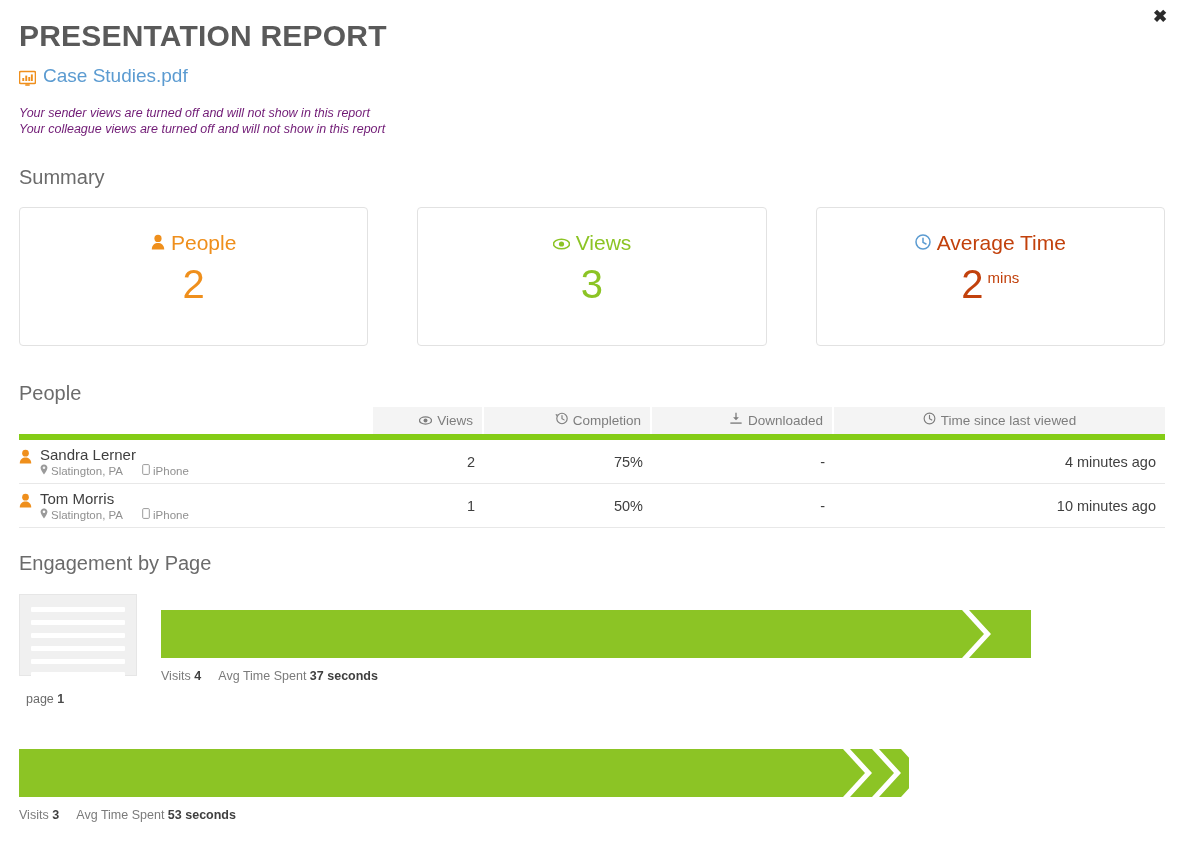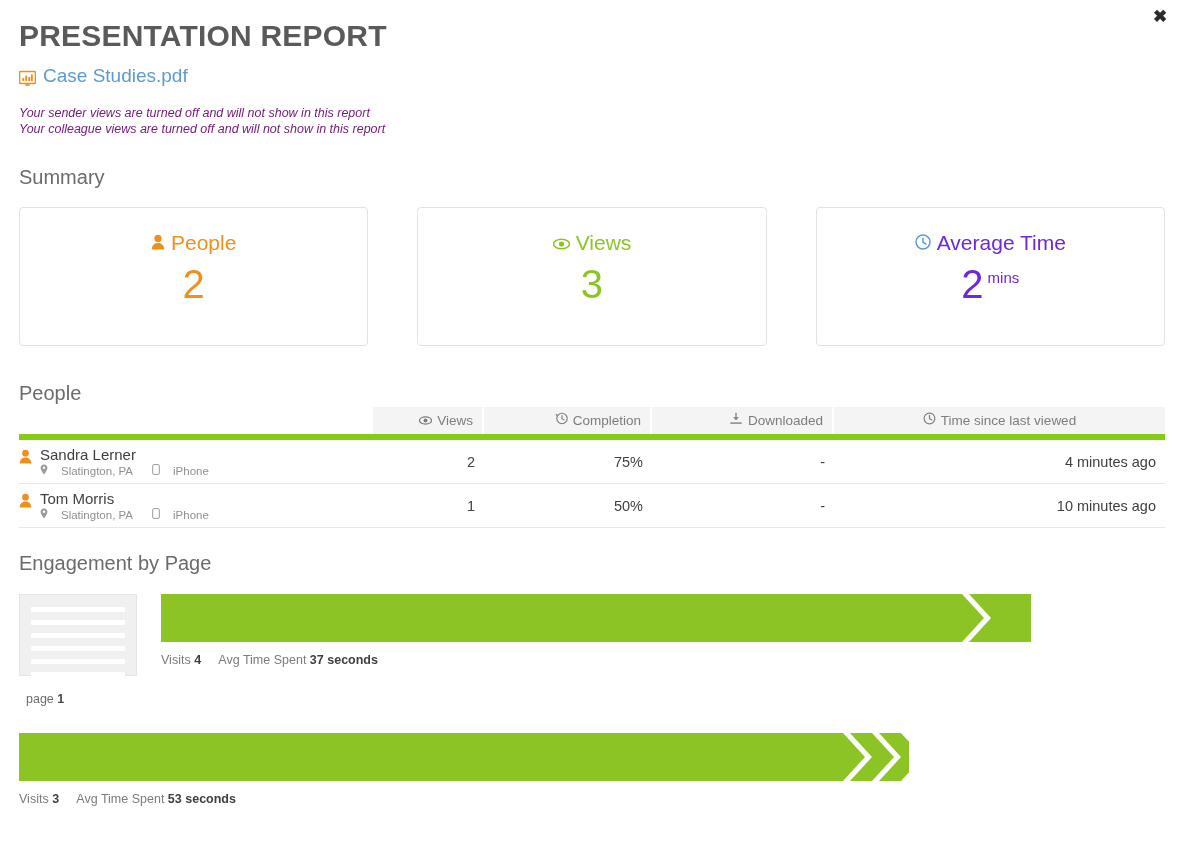--- a/index.html
+++ b/index.html
@@ -123,21 +123,21 @@
     align-items: flex-start;
     gap: 4px;
   }
   .card-unit {
     font-size: 15px;
     line-height: 22px;
     padding-top: 6px;
   }
   .c-orange { color: #ef8f1c; }
   .c-green  { color: #8cc425; }
-  .c-blue   { color: #6d28d9; text-align: right; }
+  .c-blue   { color: #c2410c; text-align: right; }
 
   
   .people-heading { position: absolute; top: 381px; left: 0; }
 
   .people-table {
     position: absolute;
     top: 407px;
     left: 19px;
     width: 1146px;
     border-collapse: separate;
@@ -193,21 +193,21 @@
   }
   .person-meta {
     margin-top: 1px;
     font-size: 11.5px;
     color: #909090;
     display: flex;
     align-items: center;
     gap: 5px;
     line-height: 14px;
   }
-  .meta-item { display: inline-flex; align-items: center; gap: 13px; }
+  .meta-item { display: inline-flex; align-items: center; gap: 3px; }
   .meta-sep { display: inline-block; width: 9px; }
 
   
   .people-table tbody tr:first-child td { border-top: 6px solid #84cc16; }
 
   
   .engagement-heading { position: absolute; top: 551px; left: 0; }
 
   .page-row {
     position: absolute;
@@ -236,21 +236,21 @@
   }
   .thumb-caption {
     margin-top: 16px;
     font-size: 12.5px;
     color: #6b6b6b;
     line-height: 15px;
     padding-left: 7px;
   }
   .thumb-caption b { color: #4a4a4a; }
 
-  .bar-col { flex: 1 1 auto; padding-top: 0; }
+  .bar-col { flex: 1 1 auto; padding-top: 0; margin-top: 16px; }
   .bar-svg { display: block; }
   .bar-stats {
     margin-top: 11px;
     font-size: 12.5px;
     color: #7b7b7b;
     line-height: 15px;
   }
   .bar-stats b { color: #3f3f3f; font-weight: bold; }
   .bar-stats .gap { display: inline-block; width: 11px; }
 </style>

